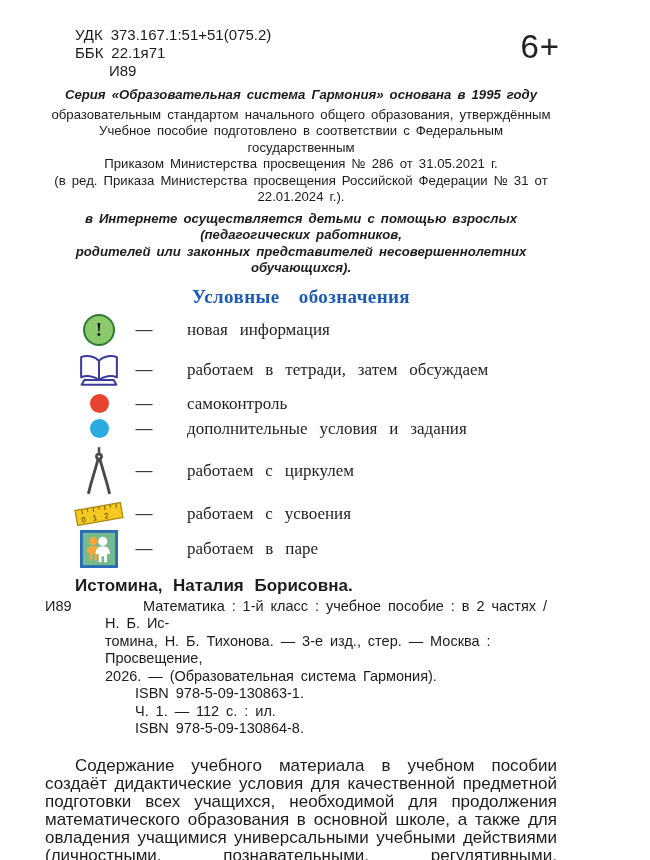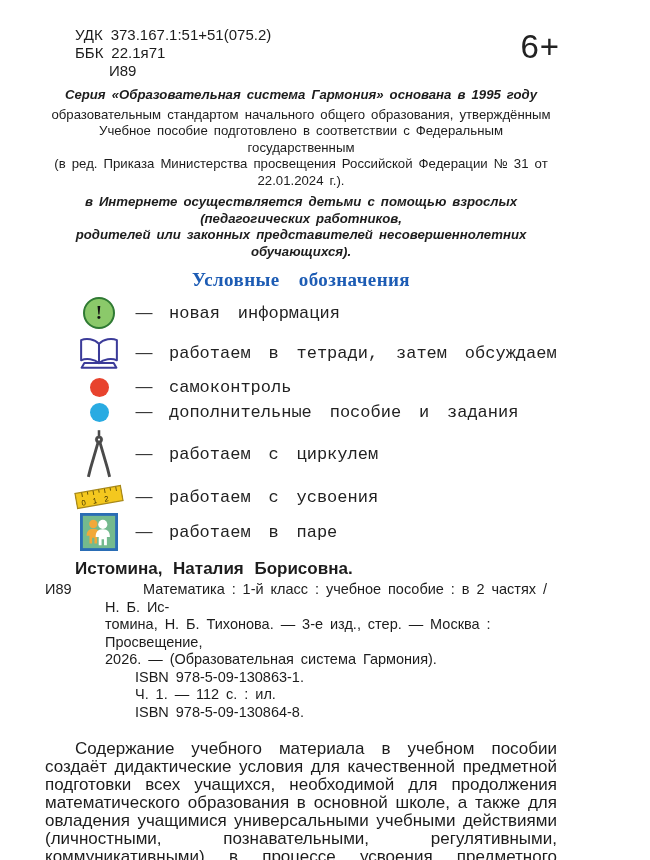--- a/index.html
+++ b/index.html
@@ -35,22 +35,22 @@
   .fgos{margin-top:3px;}
   .safety{margin-top:5px;}
 
   
   .legend-title{margin-top:9px;text-align:center;font-family:"Liberation Serif",serif;
     font-weight:bold;font-size:19px;color:var(--heading-blue);word-spacing:14px;letter-spacing:0.4px;}
   .legend{margin-top:6px;margin-left:28px;}
   .legend-row{display:flex;align-items:center;margin-bottom:5px;}
   .icon-cell{width:52px;display:flex;justify-content:center;align-items:center;flex:0 0 52px;}
   .dash{width:30px;text-align:center;color:#333;font-size:17px;flex:0 0 30px;margin-left:4px;}
-  .legend-label{font-family:Liberation Mono, monospace;font-size:17px;color:#222;
-    margin-left:10px;word-spacing:0.45em;}
+  .legend-label{font-family:Liberation Serif, serif;font-size:17px;color:#222;
+    margin-left:28px;word-spacing:0.45em;}
   .circle-excl{width:32px;height:32px;border-radius:50%;background:var(--icon-green-fill);
     border:2.5px solid var(--icon-green-border);display:flex;align-items:center;justify-content:center;
     font-family:"Liberation Serif",serif;font-weight:bold;font-size:19px;color:#111;}
   .dot{width:19px;height:19px;border-radius:50%;}
   .dot.red{background:var(--icon-red);}
   .dot.blue{background:var(--icon-blue);}
   .ruler-wrap{transform:rotate(-10deg);}
 
   
   .author{margin-top:8px;margin-left:30px;font-weight:bold;font-size:17px;word-spacing:0.35em;}
@@ -77,20 +77,21 @@
     <div>ББК 22.1я71</div>
     <div class="code-i89">И89</div>
   </div>
   <div class="age">6+</div>
 
   <div class="center note italic series">Серия «Образовательная система Гармония» основана в 1995 году</div>
 
   <div class="center note fgos">
     <div>образовательным стандартом начального общего образования, утверждённым</div>
     <div>Учебное пособие подготовлено в соответствии с Федеральным государственным</div>
+    <div>Приказом Министерства просвещения № 286 от 31.05.2021 г.</div>
     <div>(в ред. Приказа Министерства просвещения Российской Федерации № 31 от 22.01.2024 г.).</div>
   </div>
 
   <div class="center note italic safety">
     <div>в Интернете осуществляется детьми с помощью взрослых (педагогических работников,</div>
     <div>родителей или законных представителей несовершеннолетних обучающихся).</div>
   </div>
 
   <div class="legend-title">Условные  обозначения</div>
 
@@ -124,21 +125,21 @@
         </span>
       <span class="dash">—</span>
       <span class="legend-label">самоконтроль</span>
     </div>
 
     <div class="legend-row">
       <span class="icon-cell">
           <span class="dot blue"></span>
         </span>
       <span class="dash">—</span>
-      <span class="legend-label">дополнительные  пособие  и  задания</span>
+      <span class="legend-label">дополнительные  условия  и  задания</span>
     </div>
 
     <div class="legend-row">
       <span class="icon-cell">
         <svg width="34" height="54" viewBox="0 0 40 60">
           <g stroke="var(--icon-compass)" fill="var(--icon-compass)">
             <line x1="20" y1="9" x2="20" y2="2" stroke-width="3"></line>
             <circle cx="20" cy="13" r="4.2"></circle>
             <circle cx="20" cy="13" r="1.3" fill="#fff" stroke="none"></circle>
             <path d="M19 16 L10 47 L7.5 57" fill="none" stroke-width="3.4"></path>

